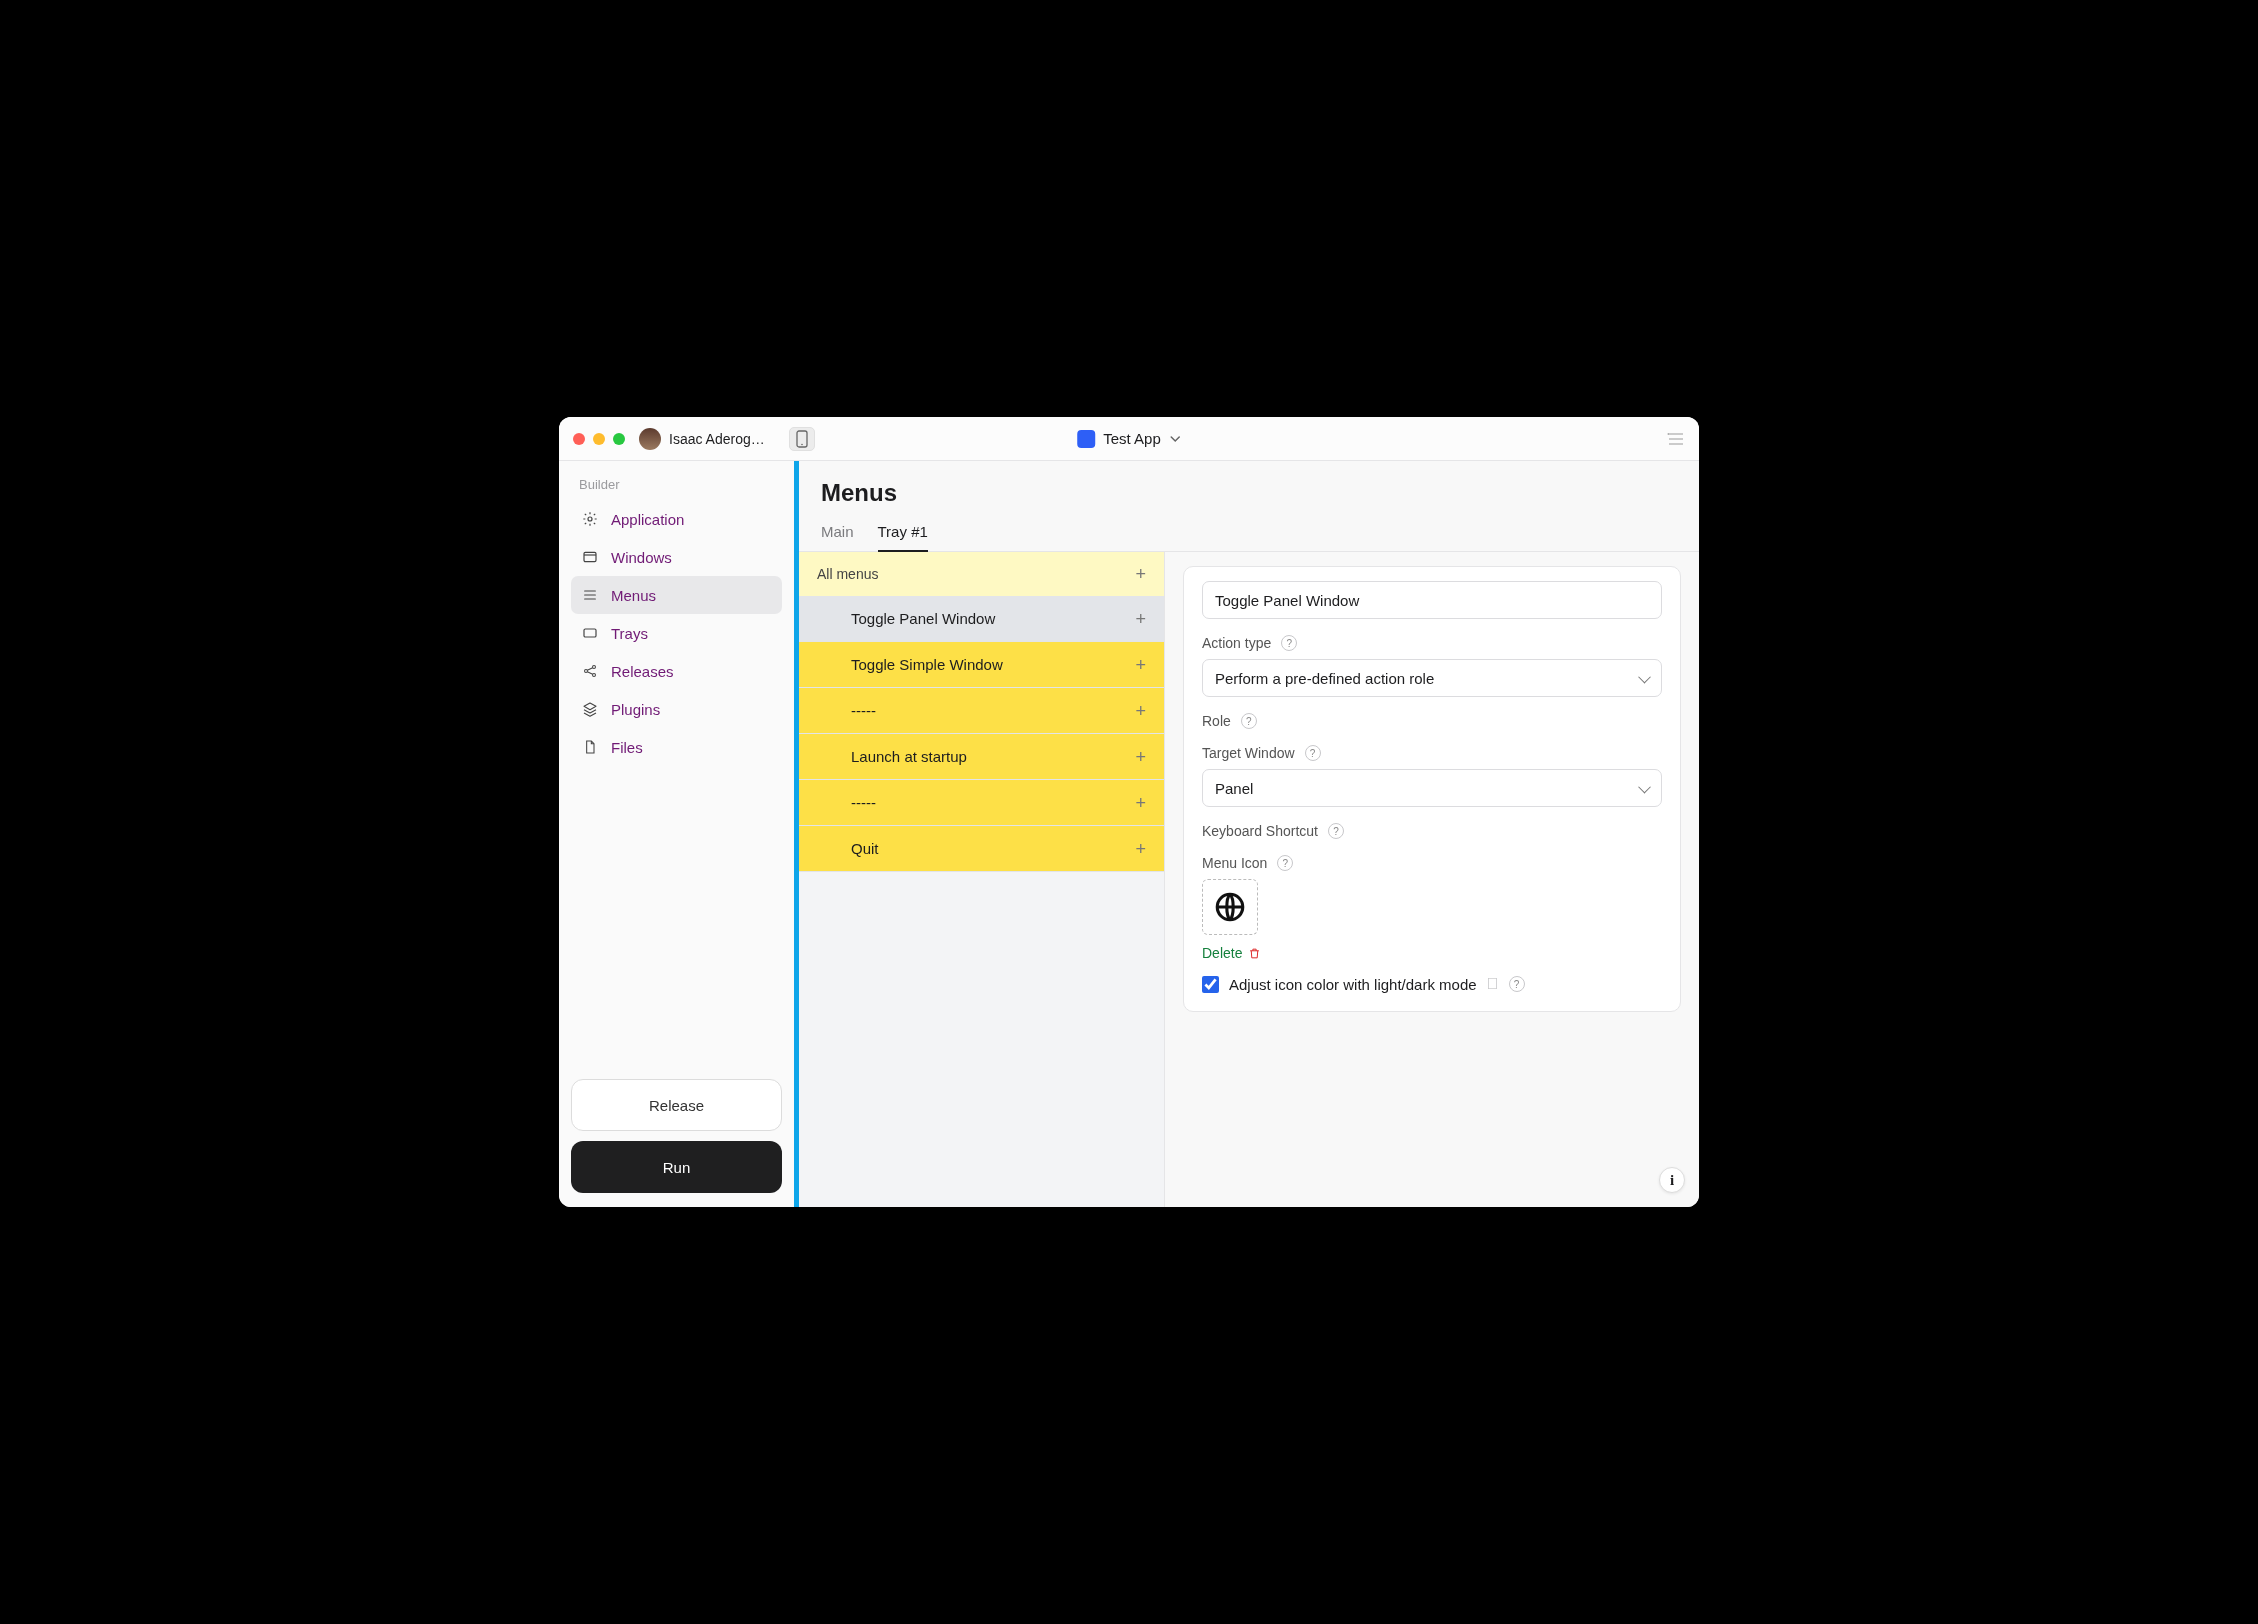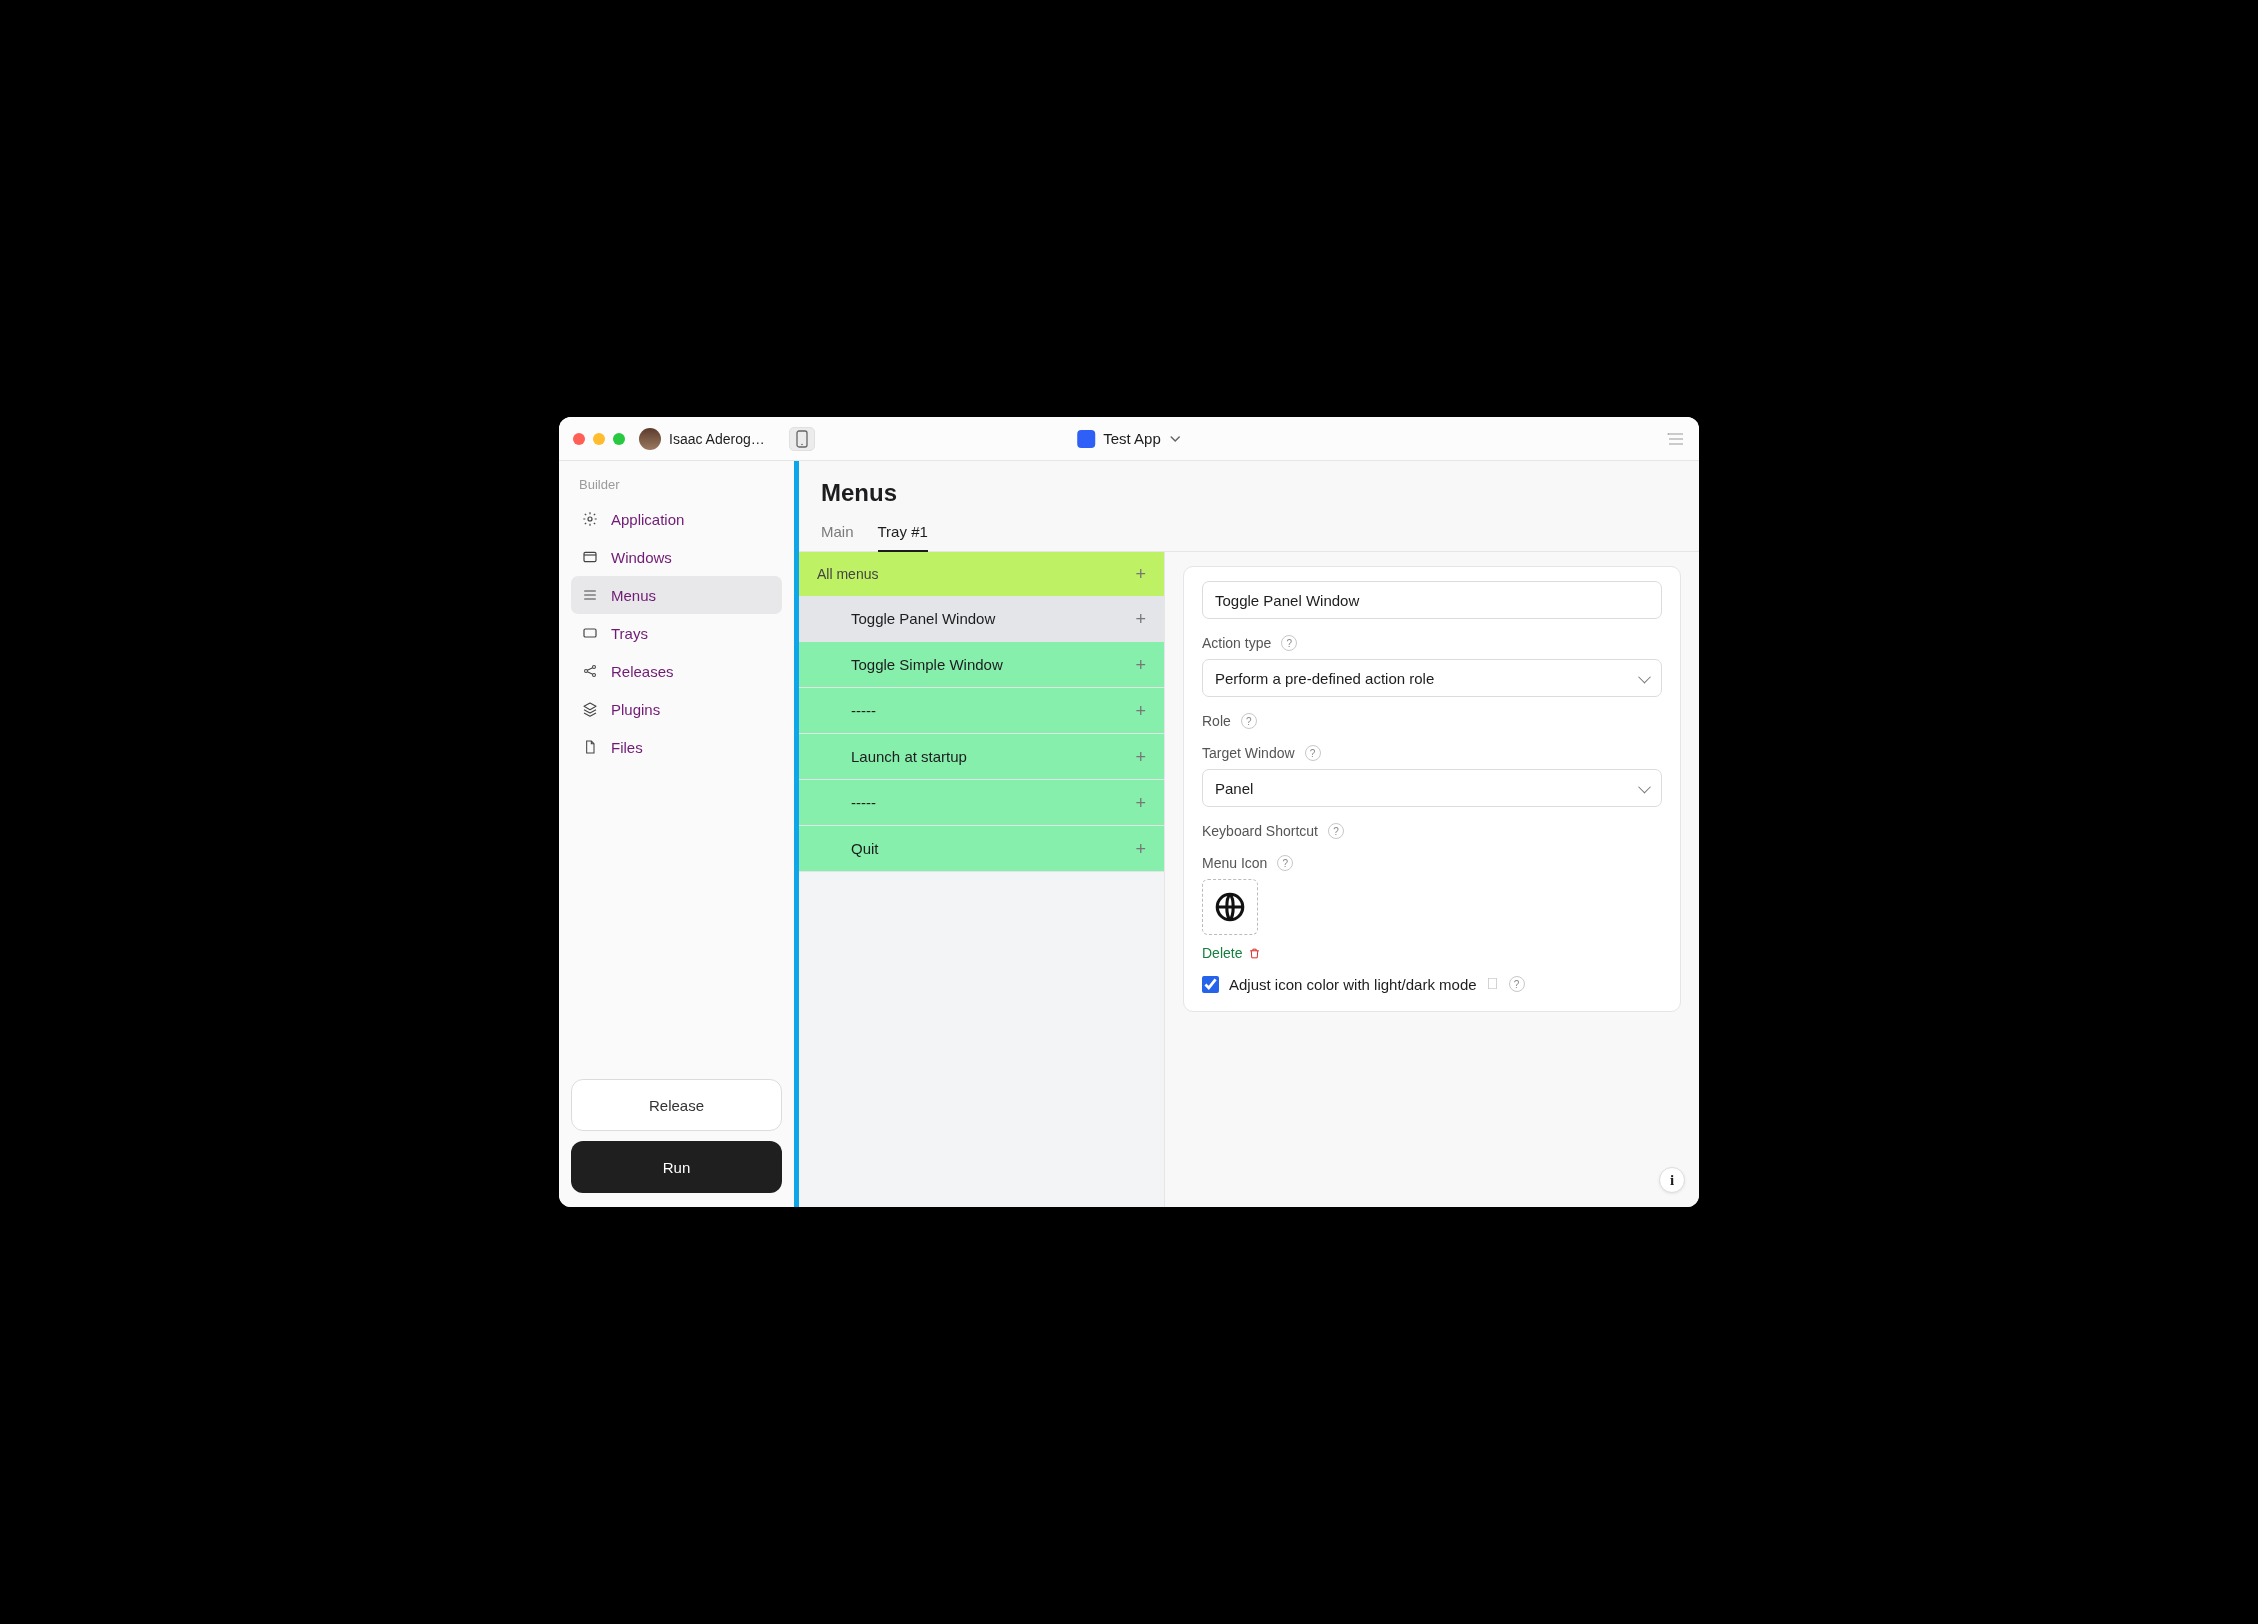--- a/index.html
+++ b/index.html
@@ -68,22 +68,22 @@
 
   .main { flex: 1; display: flex; flex-direction: column; background: #f8f8f8; overflow: hidden; }
   .hdr { padding: 18px 22px 0 22px; }
   .hdr h1 { font-size: 24px; font-weight: 700; }
   .tabs { display: flex; gap: 24px; margin-top: 16px; border-bottom: 1px solid #e5e5e7; padding-left: 22px; }
   .tab { padding-bottom: 10px; font-size: 15px; color: #7b7b7e; cursor: default; }
   .tab.active { color: #1d1d1f; border-bottom: 2px solid #1d1d1f; margin-bottom: -1px; }
 
   .content { flex: 1; display: flex; overflow: hidden; }
   .list { width: 366px; background: #f3f4f6; display: flex; flex-direction: column; border-right: 1px solid #e5e5e7; }
-  .list-head { height: 44px; display: flex; align-items: center; justify-content: space-between; padding: 0 18px; font-size: 14px; color: #444; background: #bef264; }
-  .menu-row { height: 46px; display: flex; align-items: center; justify-content: space-between; padding: 0 18px 0 52px; font-size: 15px; background: #86efac; border-bottom: 1px solid #e2e4e8; }
+  .list-head { height: 44px; display: flex; align-items: center; justify-content: space-between; padding: 0 18px; font-size: 14px; color: #444; background: #fef9c3; }
+  .menu-row { height: 46px; display: flex; align-items: center; justify-content: space-between; padding: 0 18px 0 52px; font-size: 15px; background: #fde047; border-bottom: 1px solid #e2e4e8; }
   .menu-row.selected { background: #e3e5e9; }
   .plus { color: #777; font-size: 18px; line-height: 1; cursor: default; }
 
   .props { flex: 1; padding: 0 18px 18px 18px; overflow: auto; }
   .card { background: #fff; border: 1px solid #e5e5e7; border-radius: 10px; padding: 14px 18px 18px 18px; margin-top: 14px; }
   .field { margin-bottom: 16px; }
   .field-label { font-size: 14px; color: #555; display: flex; gap: 10px; margin-bottom: 8px; }
   .help { width: 16px; height: 16px; border-radius: 50%; border: 1px solid #c8c8cb; display: inline-flex; align-items: center; justify-content: center; font-size: 10px; color: #888; }
   .input, .select, .combo {
     width: 100%; height: 38px; border: 1px solid #dcdcdf; border-radius: 7px;

